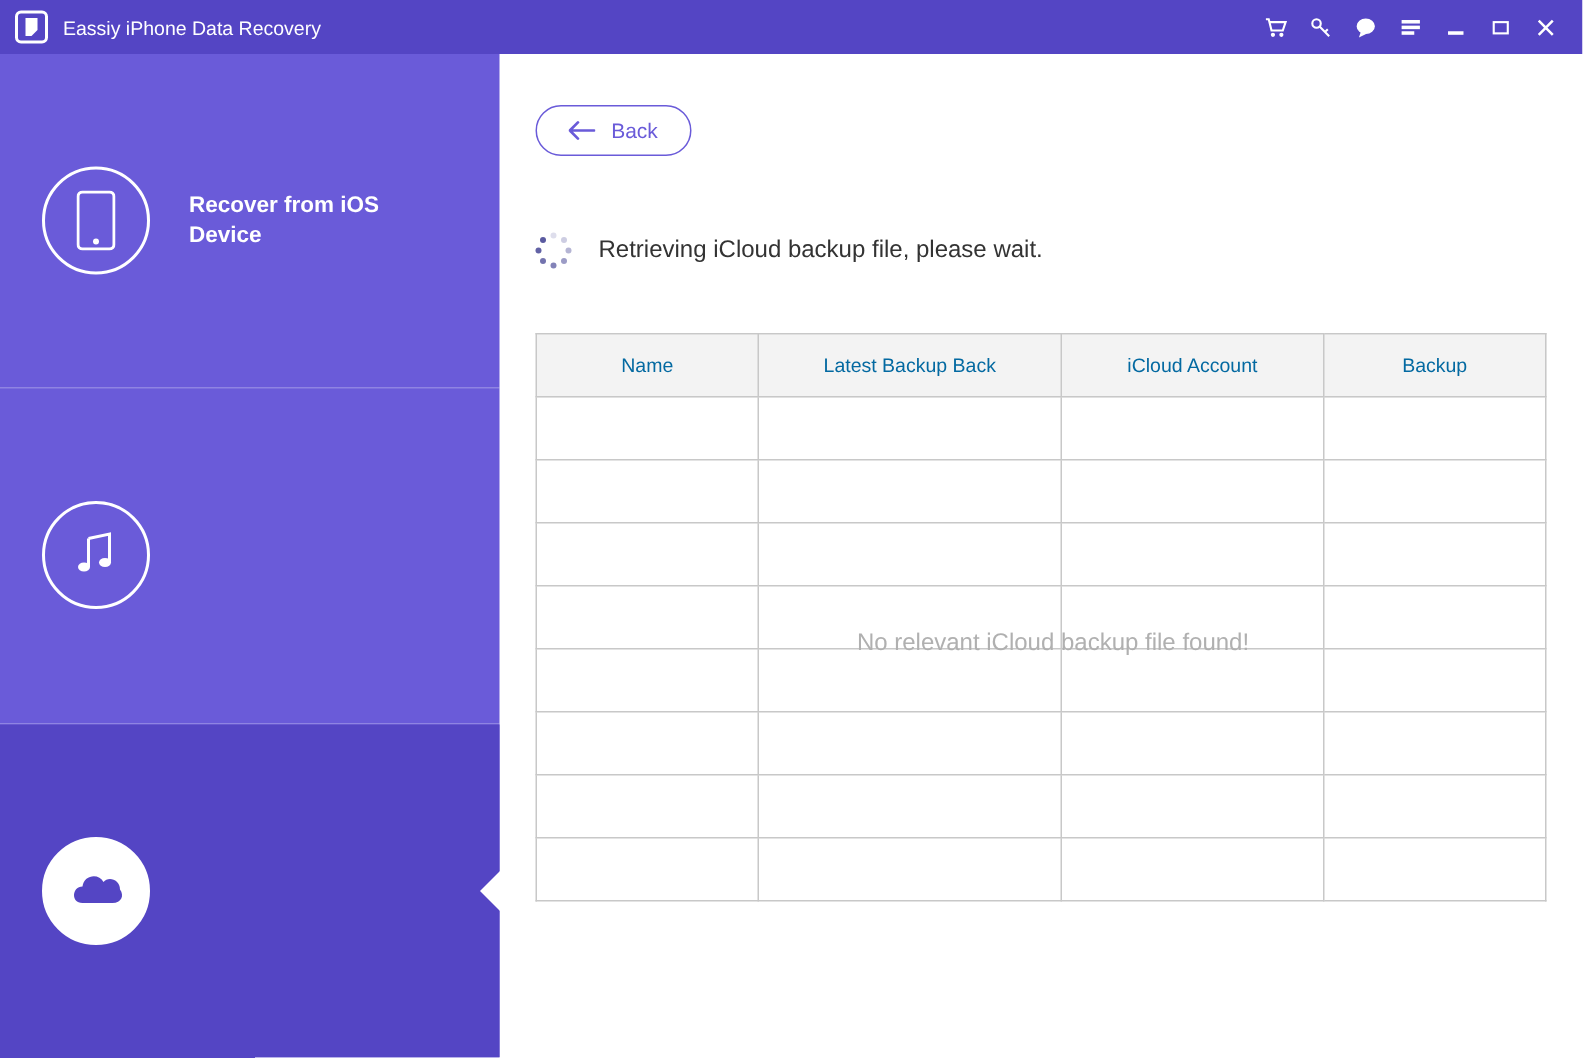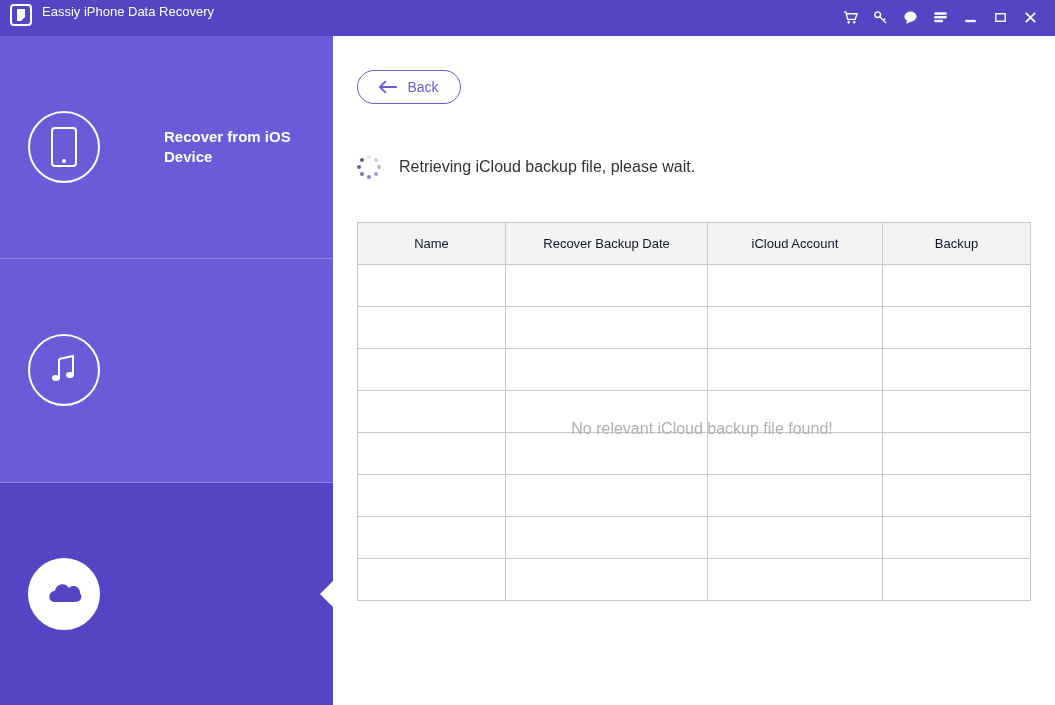--- a/index.html
+++ b/index.html
@@ -1,33 +1,33 @@
 <!DOCTYPE html>
 <html><head>
   <meta charset="utf-8">
   <style>
     * { margin: 0; padding: 0; box-sizing: border-box; font-family: -apple-system, "Segoe UI", Arial, sans-serif; }
     body { width: 1055px; height: 705px; overflow: hidden; background: #fff; }
     .app { width: 100%; height: 100%; display: flex; flex-direction: column; }
 
     
-    .titlebar { height: 36px; background: #5445c4; display: flex; align-items: flex-start; padding: 4px 10px; color: #fff; }
+    .titlebar { height: 36px; background: #5445c4; display: flex; align-items: center; padding: 16px 10px; color: #fff; }
     .titlebar .logo { width: 22px; height: 22px; border: 2px solid #fff; border-radius: 4px; display: flex; align-items: center; justify-content: center; margin-right: 10px; }
     .titlebar .logo svg { width: 12px; height: 12px; }
     .titlebar .title { font-size: 13px; font-weight: 500; }
     .titlebar .spacer { flex: 1; }
     .titlebar .tb-icon { width: 26px; height: 26px; display: flex; align-items: center; justify-content: center; cursor: pointer; margin: 0 2px; }
     .titlebar .tb-icon svg { width: 15px; height: 15px; fill: #fff; stroke: #fff; }
 
     
     .body { flex: 1; display: flex; min-height: 0; }
 
     
     .sidebar { width: 333px; background: #6a5bd9; display: flex; flex-direction: column; position: relative; }
-    .sidebar-item { flex: 1; display: flex; align-items: center; padding: 0 28px; cursor: pointer; color: #fff; border-bottom: 1px solid rgba(255,255,255,0.25); position: relative; gap: 38px; }
+    .sidebar-item { flex: 1; display: flex; align-items: center; padding: 0 28px; cursor: pointer; color: #fff; border-bottom: 1px solid rgba(255,255,255,0.25); position: relative; }
     .sidebar-item:last-child { border-bottom: none; }
     .sidebar-item.active { background: #5445c4; }
     .sidebar-item .icon-circle { width: 72px; height: 72px; border: 2px solid #fff; border-radius: 50%; display: flex; align-items: center; justify-content: center; margin-right: 26px; flex-shrink: 0; }
     .sidebar-item .icon-circle.filled { background: #fff; }
     .sidebar-item .label { font-size: 15px; line-height: 1.35; font-weight: 600; max-width: 160px; }
     .sidebar-item.active::after {
       content: ""; position: absolute; right: -1px; top: 50%; transform: translateY(-50%);
       width: 0; height: 0; border-top: 14px solid transparent; border-bottom: 14px solid transparent; border-right: 14px solid #fff;
     }
 
@@ -36,21 +36,21 @@
     .back-btn { width: 104px; height: 34px; border: 1.5px solid #6a5bd9; border-radius: 17px; background: #fff; color: #6a5bd9; font-size: 14px; display: flex; align-items: center; justify-content: center; gap: 10px; cursor: pointer; }
     .back-btn svg { width: 18px; height: 14px; }
 
     .status-row { display: flex; align-items: center; gap: 18px; margin-top: 28px; margin-bottom: 20px; }
     .spinner { width: 24px; height: 24px; position: relative; }
     .spinner span { position: absolute; width: 4px; height: 4px; background: #5a5aa0; border-radius: 50%; }
     .status-text { font-size: 16px; color: #333; }
 
     .table-wrap { flex: 1; position: relative; }
     table { width: 100%; border-collapse: collapse; }
-    th, td { border: 1px solid #c8c8c8; height: 42px; font-size: 13px; color: #0f172a; text-align: center; font-weight: 400; }
+    th, td { border: 1px solid #c8c8c8; height: 42px; font-size: 13px; color: #0369a1; text-align: center; font-weight: 400; }
     thead th { background: #f3f3f3; }
     .col-name { width: 22%; }
     .col-date { width: 30%; }
     .col-acct { width: 26%; }
     .col-state { width: 22%; }
     .overlay-msg { position: absolute; left: 16px; right: 0; top: 198px; text-align: center; color: #b0b0b0; font-size: 16px; pointer-events: none; }
   </style>
 </head>
 <body>
 
@@ -163,21 +163,21 @@
         <table>
           <colgroup>
             <col class="col-name">
               <col class="col-date">
               <col class="col-acct">
               <col class="col-state">
           </colgroup>
           <thead>
             <tr>
               <th>Name</th>
-              <th>Recover Backup Date</th>
+              <th>Latest Backup Back</th>
               <th>iCloud Account</th>
               <th>Backup</th>
             </tr>
           </thead>
           <tbody>
             <tr>
                 <td></td>
                 <td></td>
                 <td></td>
                 <td></td>

